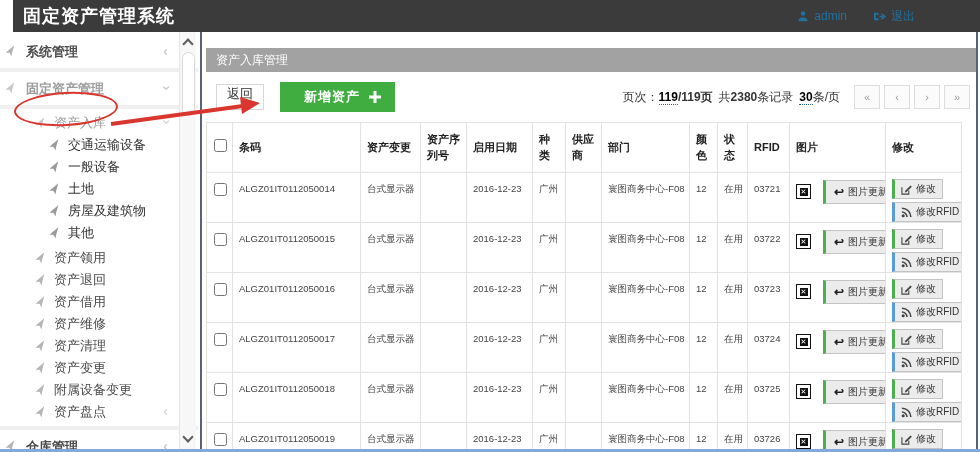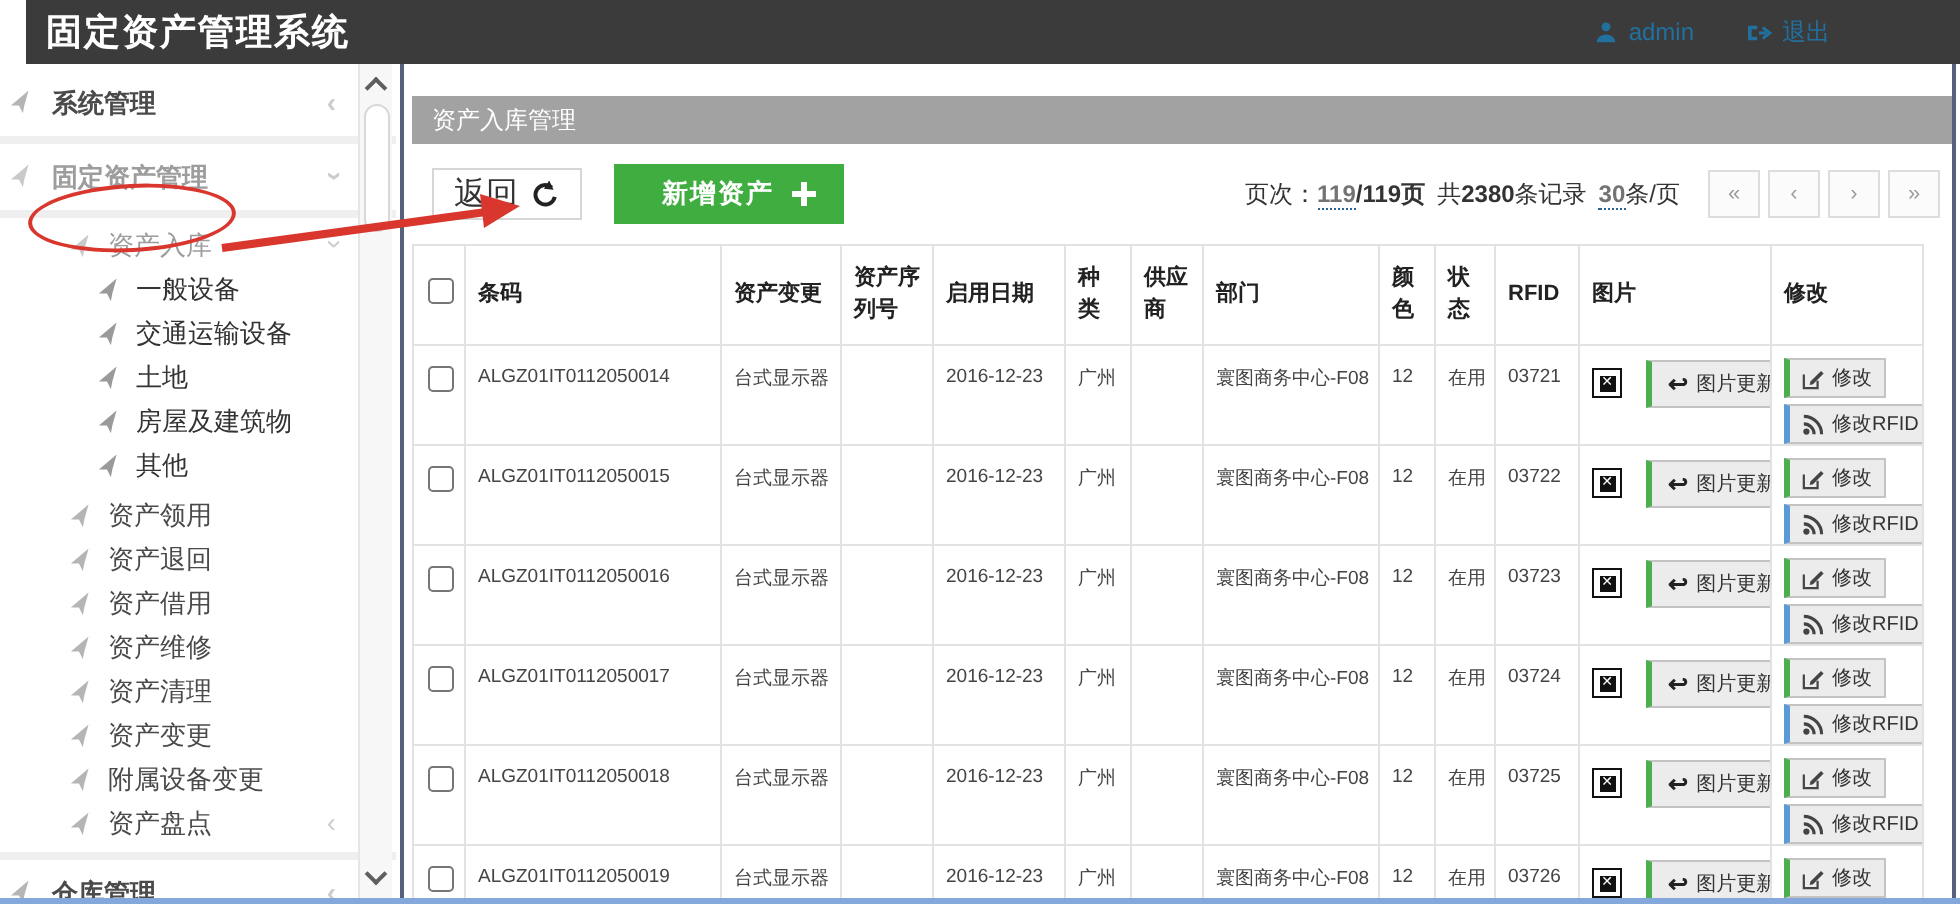--- a/index.html
+++ b/index.html
@@ -39,24 +39,24 @@
   .sb-btn.up{top:2px;}
   .sb-btn.down{bottom:2px;}
   .sb-chev{width:6px;height:6px;border-left:2px solid #5e5e5e;border-top:2px solid #5e5e5e;}
   .sb-chev.u{transform:rotate(45deg);margin-top:3px;}
   .sb-chev.d{transform:rotate(225deg);margin-bottom:3px;}
   .sb-thumb{position:absolute;left:2px;top:20px;width:11px;height:62px;background:#fff;border:1px solid #d8d8d8;border-radius:7px;}
   
   .main{position:absolute;left:206px;top:48px;width:770px;z-index:3;background:#fff;}
   .panel-header{height:24px;background:#a2a2a2;color:#fff;font-size:12px;display:flex;align-items:center;padding-left:10px;}
   .toolbar{display:flex;align-items:center;margin-top:9px;height:32px;padding:0 2px;}
-  .btn-back{height:26px;background:#fff;border:1px solid #d6d6d6;font-size:16px;color:#333;padding:0 10px;display:flex;gap:6px;align-items:center;margin-left:8px;cursor:pointer;}
+  .btn-back{height:26px;background:#fff;border:1px solid #d6d6d6;font-size:13px;color:#333;padding:0 10px;display:flex;gap:6px;align-items:center;margin-left:8px;cursor:pointer;flex-direction:column;}
   .btn-add{height:30px;border:none;color:#fff;font-size:13px;padding:0 14px;margin-left:16px;display:flex;gap:9px;align-items:center;cursor:pointer;font-weight:bold;letter-spacing:1px;}
   .pagination{margin-left:auto;display:flex;align-items:center;font-size:12px;color:#333;white-space:nowrap;}
-  .pg-link{color:#737373;border-bottom:1px dotted #2a6496;font-weight:bold;cursor:pointer;}
+  .pg-link{color:#000000;border-bottom:1px dotted #2a6496;font-weight:bold;cursor:pointer;}
   .pg-bold{font-weight:bold;}
   .m-l6{margin-left:6px;}
   .pg-btns{display:flex;margin-left:10px;margin-right:4px;}
   .pg-btn{width:26px;height:24px;border:1px solid #ddd;background:#fbfbfb;color:#9a9a9a;font-size:11px;display:flex;align-items:center;justify-content:center;margin-left:4px;cursor:pointer;}
   
   table.grid{margin-top:9px;border-collapse:collapse;table-layout:fixed;width:755px;}
   .grid th,.grid td{border:1px solid #e2e2e2;overflow:hidden;}
   .grid th{font-size:11px;font-weight:bold;color:#222;text-align:left;padding:2px 6px;vertical-align:middle;line-height:1.4;height:45px;}
   .grid td{font-size:9.5px;color:#444;padding:10px 4px 0 6px;vertical-align:top;white-space:nowrap;}
   .grid tr.data-row{height:47px;}
@@ -130,29 +130,29 @@
         </span>
         <span class="side-label">资产入库</span>
         <span class="chev down">‹</span>
       </div>
       <div class="side-item lvl3">
         <span class="plane">
   <svg width="13" height="13" viewBox="0 0 20 20" style="transform:rotate(-14deg)">
     <path d="M18 2 L2 10 L8 11.5 L9.5 18 L12 12.5 Z" fill="#9a9a9a"></path>
           </svg>
         </span>
+        <span class="side-label">交通运输设备</span>
+      </div>
+      <div class="side-item lvl3">
+        <span class="plane">
+  <svg width="13" height="13" viewBox="0 0 20 20" style="transform:rotate(-14deg)">
+    <path d="M18 2 L2 10 L8 11.5 L9.5 18 L12 12.5 Z" fill="#9a9a9a"></path>
+          </svg>
+        </span>
         <span class="side-label">一般设备</span>
-      </div>
-      <div class="side-item lvl3">
-        <span class="plane">
-  <svg width="13" height="13" viewBox="0 0 20 20" style="transform:rotate(-14deg)">
-    <path d="M18 2 L2 10 L8 11.5 L9.5 18 L12 12.5 Z" fill="#9a9a9a"></path>
-          </svg>
-        </span>
-        <span class="side-label">交通运输设备</span>
       </div>
       <div class="side-item lvl3">
         <span class="plane">
   <svg width="13" height="13" viewBox="0 0 20 20" style="transform:rotate(-14deg)">
     <path d="M18 2 L2 10 L8 11.5 L9.5 18 L12 12.5 Z" fill="#9a9a9a"></path>
           </svg>
         </span>
         <span class="side-label">土地</span>
       </div>
       <div class="side-item lvl3">

